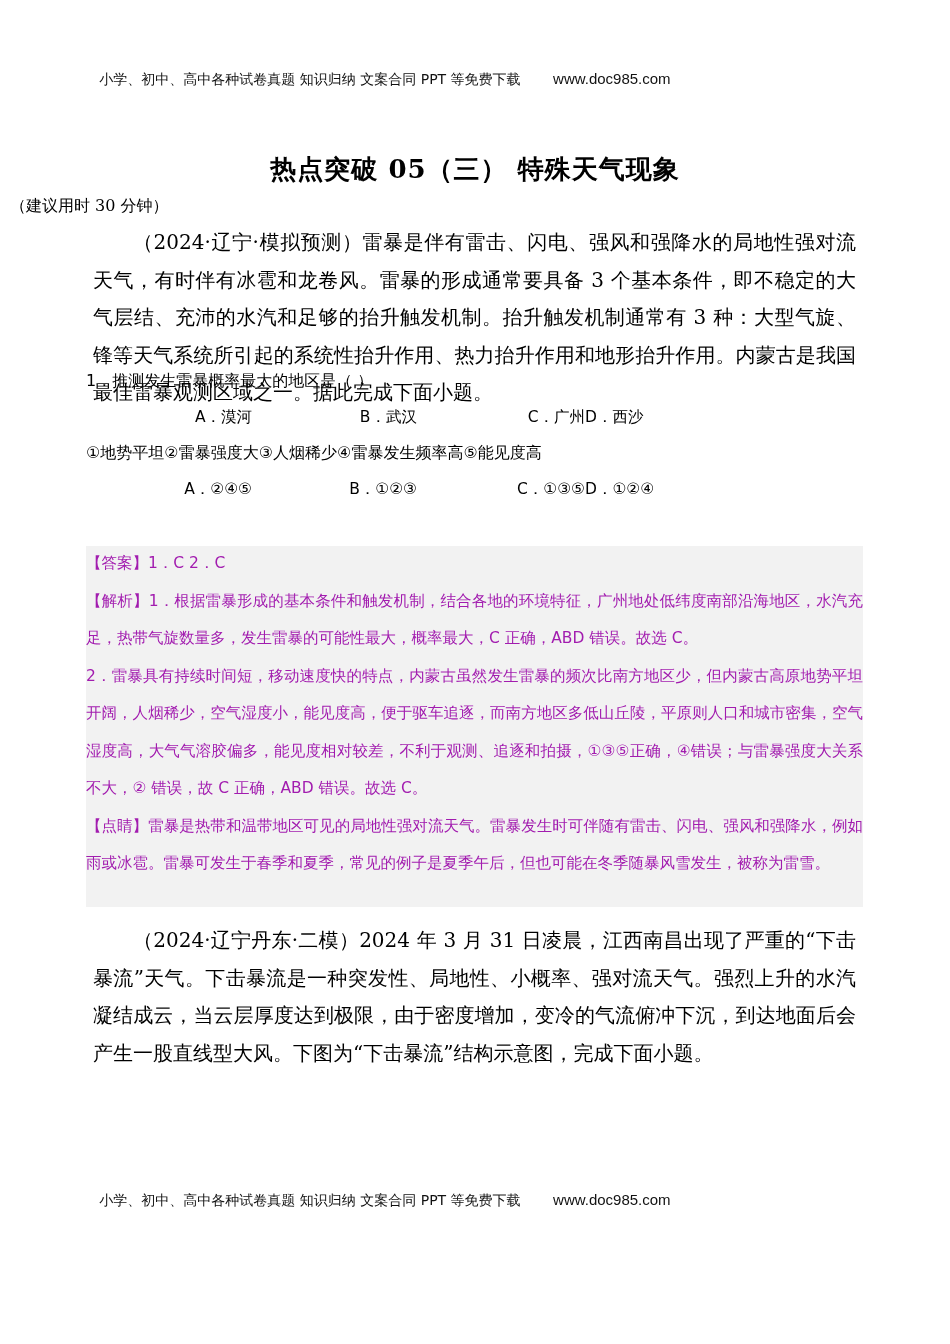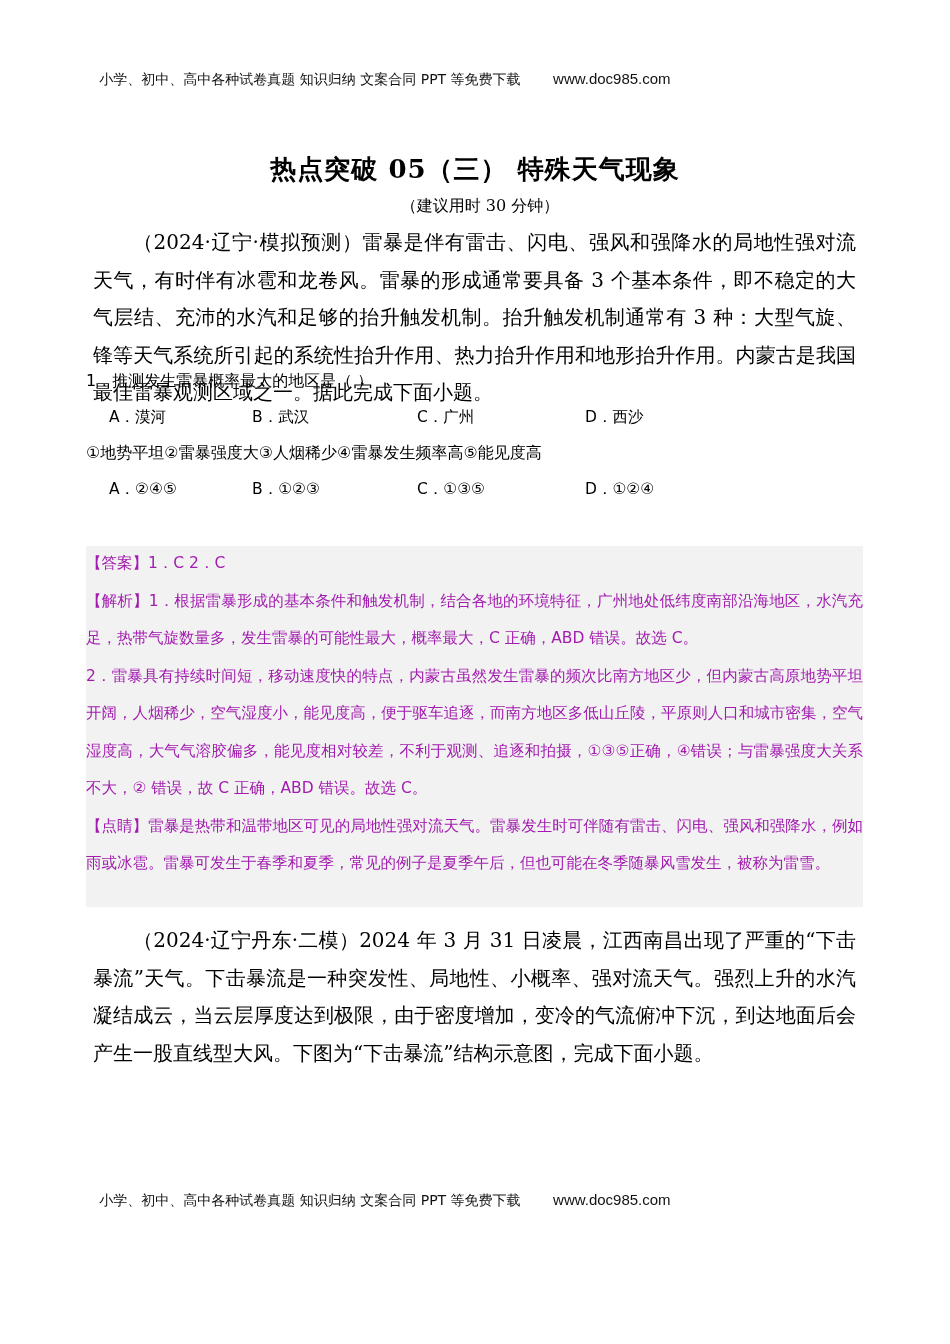--- a/index.html
+++ b/index.html
@@ -16,31 +16,31 @@
   .header { top: 70px; }
   .footer { top: 1191px; }
   .header .site, .footer .site { margin-left: 28px; font-family: "Liberation Sans", sans-serif; font-size: 15px; }
   .title {
     position: absolute; top: 152px; left: 0; width: 950px; text-align: center;
     font-family: "DejaVu Serif", "Liberation Serif", serif;
     font-weight: bold; font-size: 26px; letter-spacing: 1px;
     box-sizing: border-box;
   }
   .subtitle {
-    position: absolute; top: 196px; left: 0; width: 950px; text-align: center;
+    position: absolute; top: 196px; left: 0; width: 950px; 
     font-size: 16px; padding-left: 10px; box-sizing: border-box;
   }
   .content { position: absolute; left: 86px; width: 777px; }
   .para {
     font-size: 20px; line-height: 37.5px; text-indent: 2em; margin: 7px;
     text-align: justify;
   }
   .q { font-size: 16px; line-height: 36px; margin: 0; font-family: "DejaVu Sans", "Liberation Sans", sans-serif; }
   .opts { display: flex; font-size: 15.5px; line-height: 36px; padding-left: 23px; font-family: "DejaVu Sans", "Liberation Sans", sans-serif; }
-  .opts span { display: inline-block; }
+  .opts span { display: inline-block; text-align: right; }
   .opts .o1 { width: 143px; } .opts .o2 { width: 165px; } .opts .o3 { width: 168px; }
   .answer-box {
     position: absolute; left: 86px; top: 546px; width: 777px; height: 361px;
     background: #f2f2f2; color: #a21caf;
     font-family: "DejaVu Sans", "Liberation Sans", sans-serif;
   }
   .answer-box p { margin: 0; font-size: 15.5px; line-height: 37.5px; text-align: justify; }
   .answer-box .lbl { font-weight: normal; }
 </style>
 </head>

